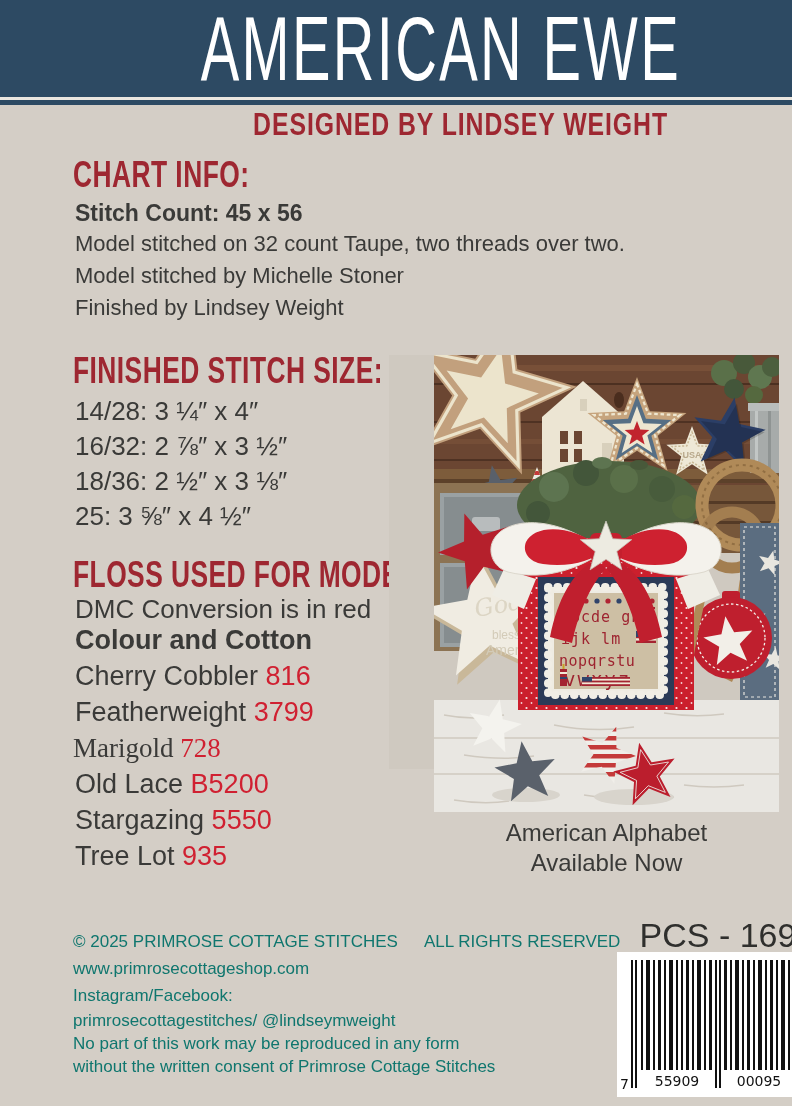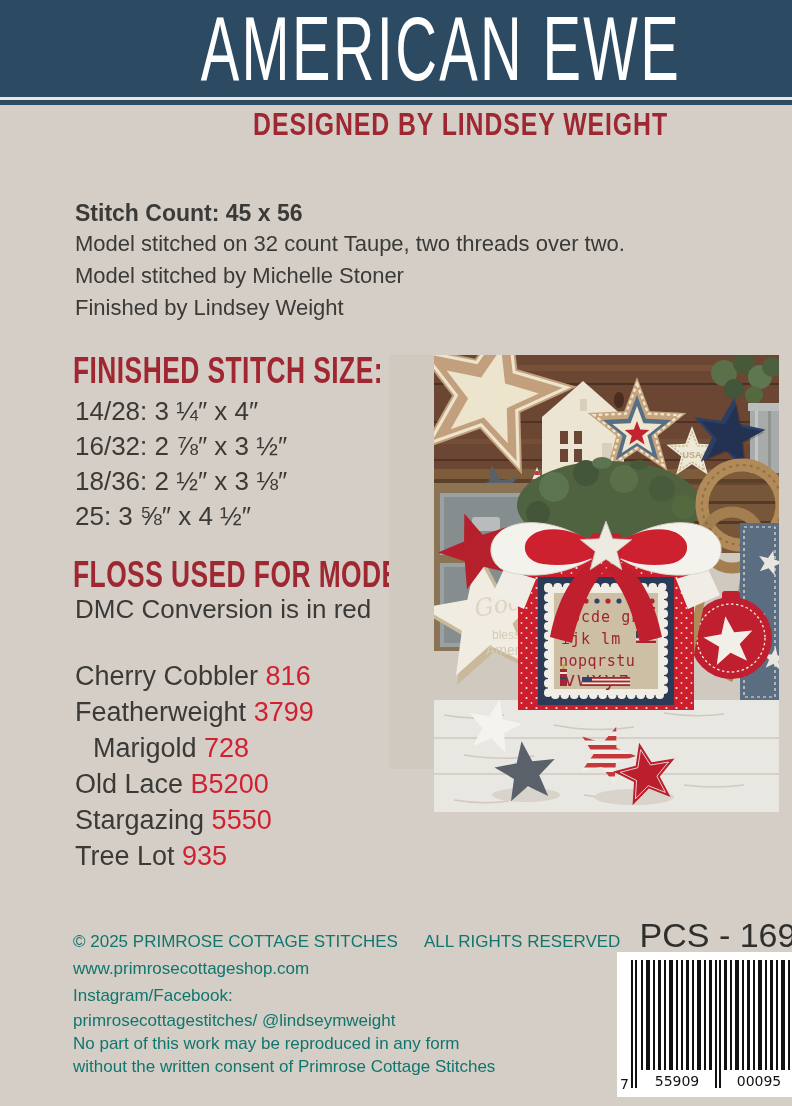--- a/index.html
+++ b/index.html
@@ -42,41 +42,45 @@
   <div class="abs masthead">
     <div class="masthead-title">AMERICAN EWE</div>
   </div>
   <div class="abs rule-light"></div>
   <div class="abs rule-navy"></div>
 
   <div class="abs designed-wrap">
     <span class="red-script designed">DESIGNED BY LINDSEY WEIGHT</span>
   </div>
 
+  <div class="abs" style="left:28px;top:154px;">
+    <span class="red-script heading">CHART INFO:</span>
+  </div>
   <div class="abs bold-line" style="left:30px;top:200px;">Stitch Count: 45 x 56</div>
   <div class="abs body-line" style="left:30px;top:231px;">Model stitched on 32 count Taupe, two threads over two.</div>
   <div class="abs body-line" style="left:30px;top:263px;">Model stitched by Michelle Stoner</div>
   <div class="abs body-line" style="left:30px;top:295px;">Finished by Lindsey Weight</div>
 
   <div class="abs" style="left:28px;top:350px;">
     <span class="red-script heading">FINISHED STITCH SIZE:</span>
   </div>
   <div class="abs size-line" style="left:30px;top:396px;">14/28: 3 ¼″ x 4″</div>
   <div class="abs size-line" style="left:30px;top:431px;">16/32: 2 ⅞″ x 3 ½″</div>
   <div class="abs size-line" style="left:30px;top:466px;">18/36: 2 ½″ x 3 ⅛″</div>
   <div class="abs size-line" style="left:30px;top:501px;">25: 3 ⅝″ x 4 ½″</div>
 
   <div class="abs" style="left:28px;top:554px;">
     <span class="red-script heading">FLOSS USED FOR MODEL:</span>
   </div>
   <div class="abs note-line" style="left:30px;top:594px;">DMC Conversion is in red</div>
+  <div class="abs brand-line" style="left:30px;top:625px;">Colour and Cotton</div>
 
   <div class="abs floss-line" style="left:30px;top:661px;"><span>Cherry Cobbler</span> <span class="floss-code">816</span></div>
   <div class="abs floss-line" style="left:30px;top:697px;"><span>Featherweight</span> <span class="floss-code">3799</span></div>
-  <div class="abs floss-line" style="left:48px;top:733px;"><span>Marigold</span> <span class="floss-code">728</span></div>
+  <div class="abs floss-line" style="left:28px;top:733px;font-family:Liberation Serif, serif;"><span>Marigold</span> <span class="floss-code">728</span></div>
   <div class="abs floss-line" style="left:30px;top:769px;"><span>Old Lace</span> <span class="floss-code">B5200</span></div>
   <div class="abs floss-line" style="left:30px;top:805px;"><span>Stargazing</span> <span class="floss-code">5550</span></div>
   <div class="abs floss-line" style="left:30px;top:841px;"><span>Tree Lot</span> <span class="floss-code">935</span></div>
 
   <div class="abs photo">
     <svg width="345" height="457" viewBox="0 0 345 457" xmlns="http://www.w3.org/2000/svg">
       <defs>
         <path id="st" d="M0,-1 L0.247,-0.34 L0.951,-0.309 L0.399,0.13 L0.588,0.809 L0,0.42 L-0.588,0.809 L-0.399,0.13 L-0.951,-0.309 L-0.247,-0.34 Z"></path>
         <pattern id="dots" width="10" height="10" patternUnits="userSpaceOnUse">
           <circle cx="2.5" cy="3" r="1.1" fill="rgba(255,255,255,0.9)"></circle>
@@ -317,20 +321,24 @@
           </g>
         </g>
         <g>
           <use href="#st" fill="#bb1e2d" transform="translate(212,420) rotate(-12) scale(33)"></use>
           <use href="#st" fill="none" stroke="#f0eee9" stroke-width="0.03" transform="translate(212,420) rotate(-12) scale(26)"></use>
         </g>
       </g>
     </svg>
   </div>
 
+  <div class="abs caption">
+    <div>American Alphabet</div>
+    <div>Available Now</div>
+  </div>
 
   <div class="abs footer-line" style="left:28px;top:933px;">
     <span>© 2025 PRIMROSE COTTAGE STITCHES</span><span class="rights-gap">ALL RIGHTS RESERVED</span>
   </div>
   <div class="abs footer-line" style="left:28px;top:960px;">www.primrosecottageshop.com</div>
   <div class="abs footer-line" style="left:28px;top:987px;">Instagram/Facebook:</div>
   <div class="abs footer-line" style="left:28px;top:1012px;">primrosecottagestitches/ @lindseymweight</div>
   <div class="abs footer-line" style="left:28px;top:1035px;">No part of this work may be reproduced in any form</div>
   <div class="abs footer-line" style="left:28px;top:1058px;">without the written consent of Primrose Cottage Stitches</div>
 

